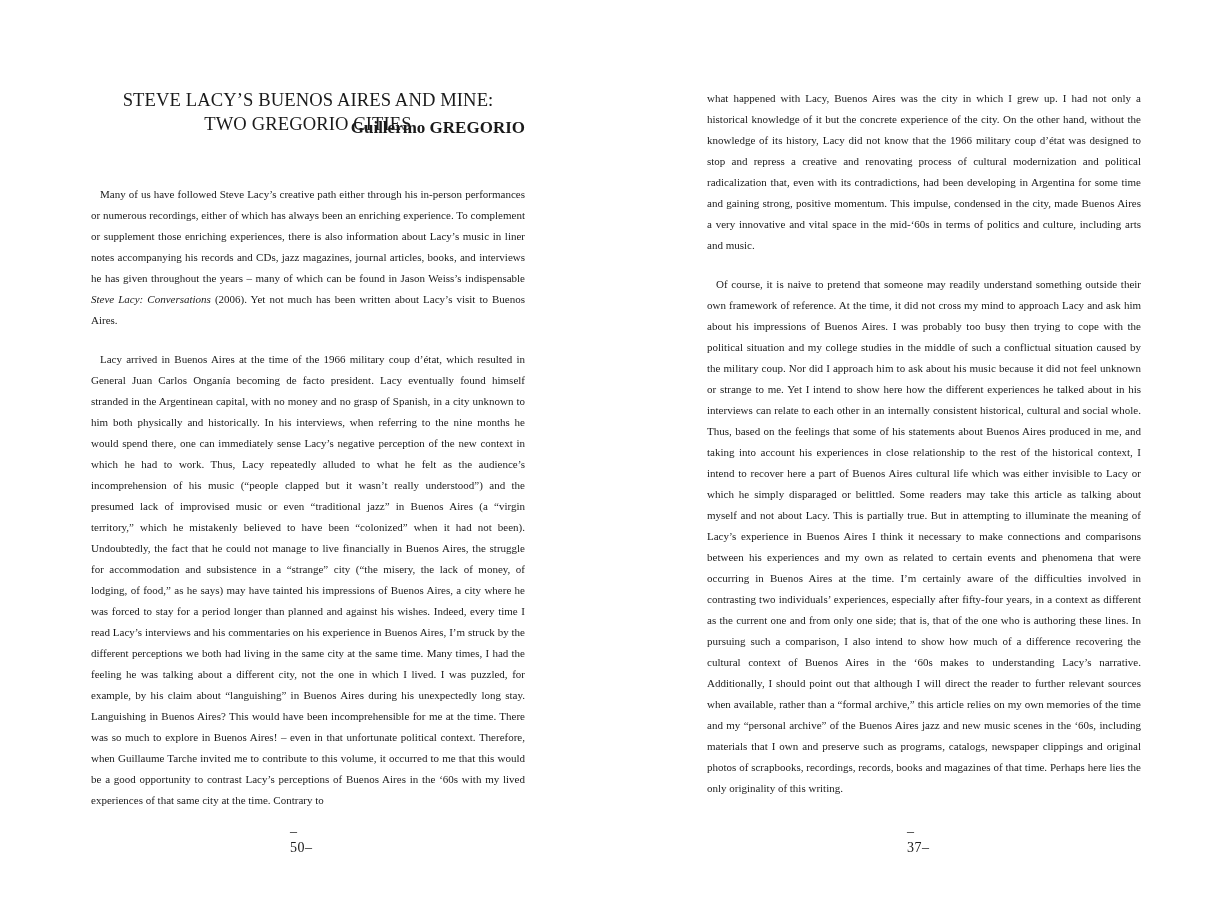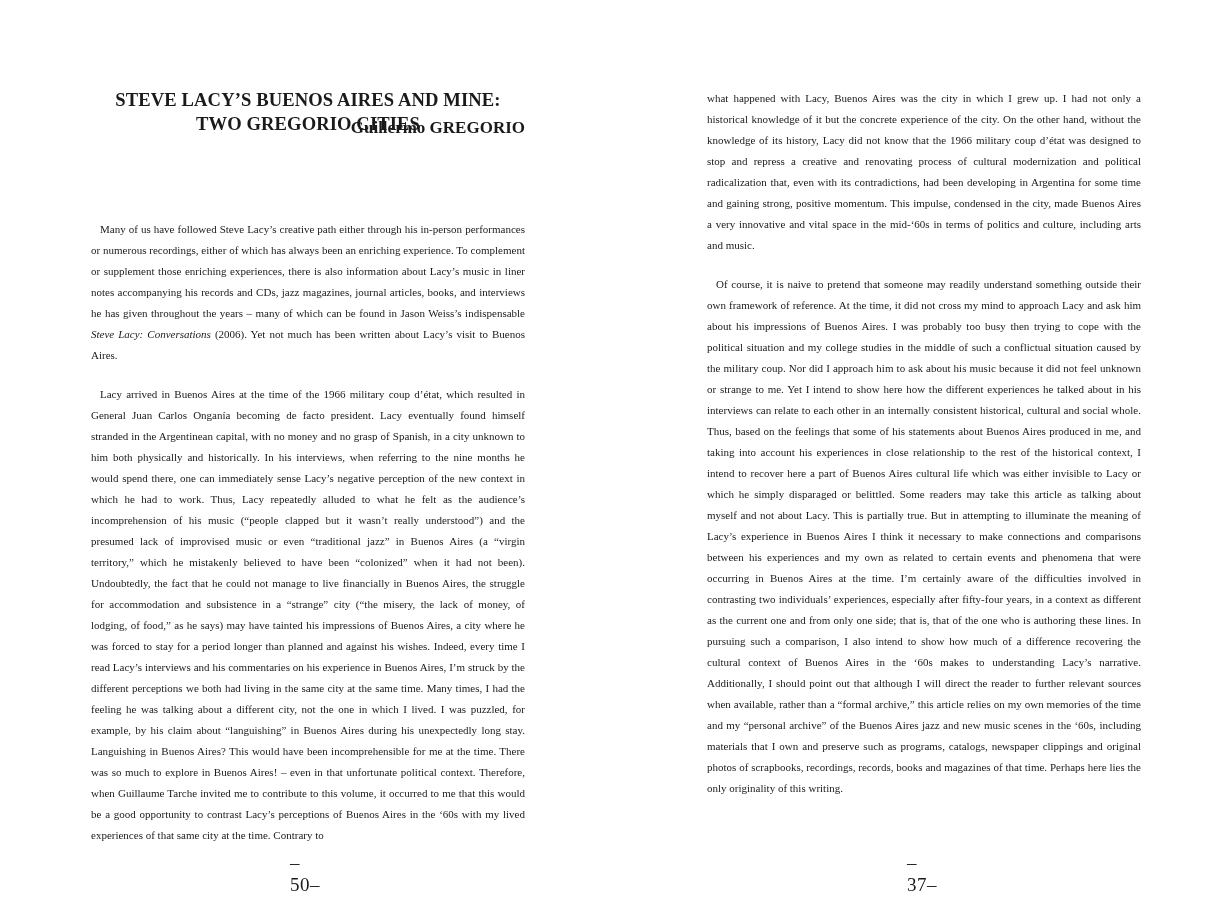--- a/index.html
+++ b/index.html
@@ -1,29 +1,29 @@
 <!DOCTYPE html>
 <html><head>
 <meta charset="utf-8">
 <style>
   html, body { margin:0; padding:0; background:#ffffff; }
   body { width:1232px; height:912px; position:relative; overflow:hidden;
          font-family:"Liberation Serif", "DejaVu Serif", serif; color:#1a1a1a; }
   .page { position:absolute; top:0; height:912px; }
   .col { position:absolute; font-size:11px; line-height:21px; text-align:justify;font-family:Liberation Serif, serif; }
-  .left .col { left:91px; width:434px;margin-top:35px; }
+  .left .col { left:91px; width:434px; }
   .right .col { left:707px; width:434px; }
   .title { position:absolute; left:91px; width:434px; top:88px; text-align:center;
-           font-weight:bold; font-size:18.6px; line-height:23.5px; letter-spacing:0.1px; }
+           font-weight:normal; font-size:18.6px; line-height:23.5px; letter-spacing:0.1px; }
   .author { position:absolute; left:91px; width:434px; top:119px; text-align:right;
             font-weight:bold; font-size:17px; line-height:17px; }
   p { margin:0; text-indent:9px; }
   .gap { height:17.5px; }
   .nr { text-indent:0; }
-  .pagenum { position:absolute; top:852px; font-size:19px; letter-spacing:0.5px; }
+  .pagenum { position:absolute; top:824px; font-size:14px; letter-spacing:0.5px; }
   em { font-style:italic; }
 </style>
 </head>
 <body>
 
 <div class="page left">
   <div class="title">
     <div>STEVE LACY’S BUENOS AIRES AND MINE:</div>
     <div>TWO GREGORIO CITIES</div>
   </div>

